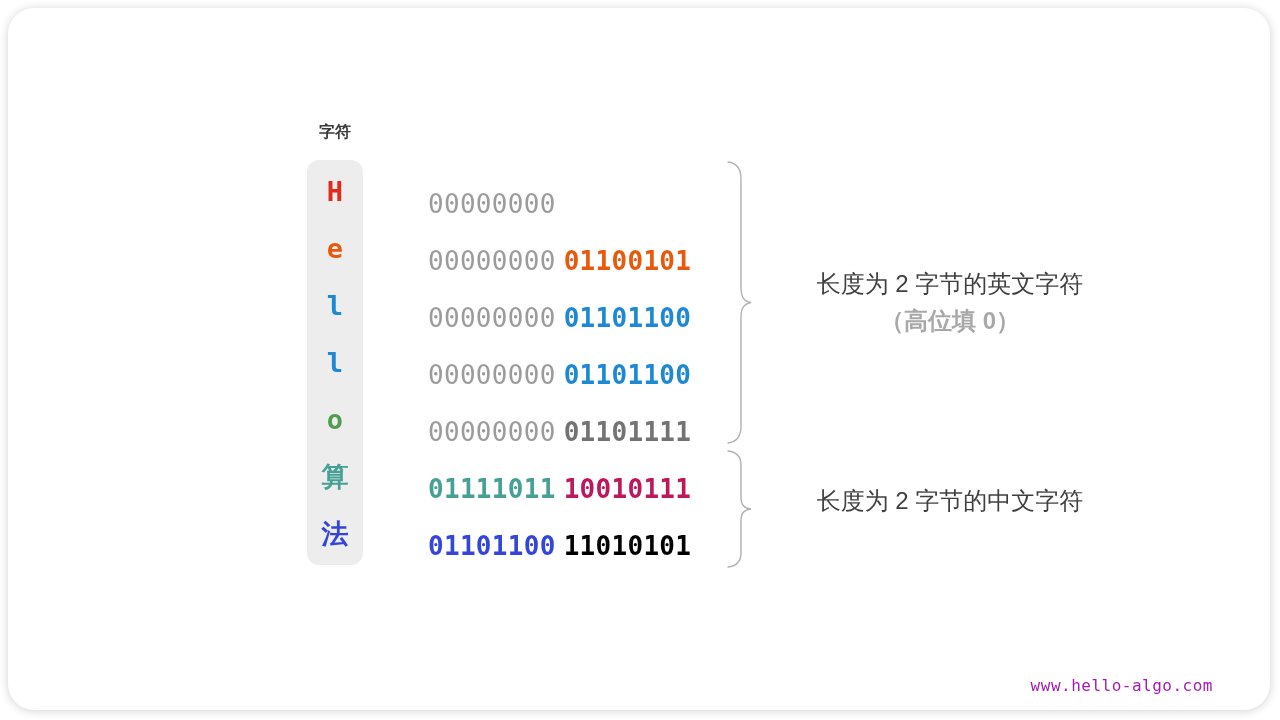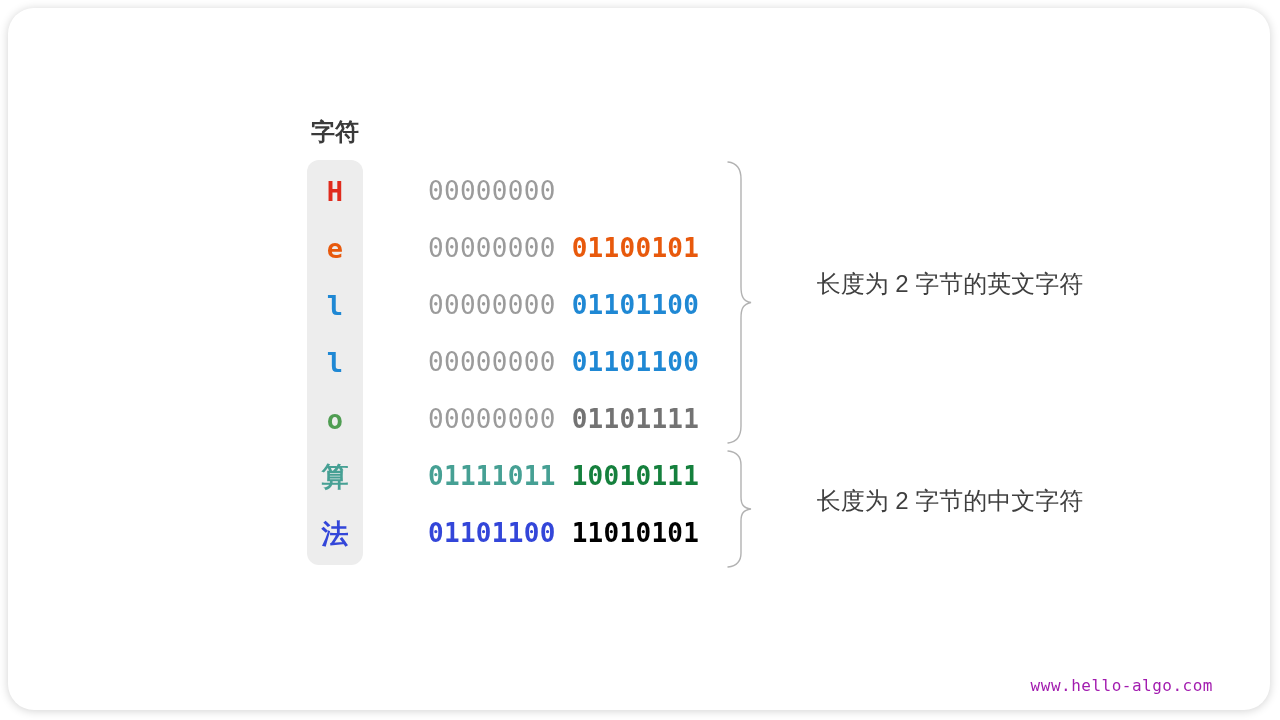--- a/index.html
+++ b/index.html
@@ -23,21 +23,21 @@
     box-shadow: 0 1px 10px rgba(0,0,0,0.18);
   }
   .col-header {
     position: absolute;
     top: 116px;
     height: 32px;
     line-height: 32px;
     text-align: center;
     font-weight: bold;
     color: #3a3a3a;
-    font-size: 24px;
+    font-size: 16px;
   }
   .char-h { left: 307px; width: 56px; }
   .uni-h  {
     left: 428px; width: 257px;
     font-family: "DejaVu Sans Mono", monospace;
   }
   .char-col {
     position: absolute;
     left: 307px; top: 160px;
     width: 56px; height: 405px;
@@ -56,22 +56,22 @@
     font-weight: bold;
     font-size: 27px;
   }
   .bin-col {
     position: absolute;
     left: 428px; top: 162px;
   }
   .bin-row {
     height: 57px;
     display: flex;
-    align-items: center;
-    gap: 16px;
+    align-items: flex-end;
+    gap: 8px;
   }
   .byte {
     font-family: "DejaVu Sans Mono", monospace;
     font-size: 26px;
     font-weight: bold;
     letter-spacing: 0.3px;
     white-space: pre;
   }
   .byte.plain { font-weight: normal; }
   .braces {
@@ -136,34 +136,35 @@
     <div class="bin-row">
       <span class="byte plain" style="color: rgb(155, 155, 155);">00000000</span>
       <span class="byte" style="color: rgb(31, 136, 212);">01101100</span>
     </div>
     <div class="bin-row">
       <span class="byte plain" style="color: rgb(155, 155, 155);">00000000</span>
       <span class="byte" style="color: #737373;">01101111</span>
     </div>
     <div class="bin-row">
       <span class="byte" style="color: rgb(70, 160, 148);">01111011</span>
-      <span class="byte" style="color: #15803d;">10010111</span>
+      <span class="byte" style="color: #be185d;">10010111</span>
     </div>
     <div class="bin-row">
       <span class="byte" style="color: rgb(51, 70, 217);">01101100</span>
       <span class="byte" style="color: #000000;">11010101</span>
     </div>
   </div>
 
   <svg class="braces" viewBox="0 0 1280 720" xmlns="http://www.w3.org/2000/svg">
     <path d="M 728 162 C 737 163 741 169 741 179 L 741 287 C 741 296 743 301 751 302.5 C 743 304 741 309 741 318 L 741 426 C 741 436 737 442 728 443" fill="none" stroke="#b2b2b2" stroke-width="1.4" stroke-linecap="round"></path>
     <path d="M 728 451 C 737 452 741 457 741 465 L 741 497 C 741 504 743 508 751 509 C 743 510 741 514 741 521 L 741 553 C 741 561 737 566 728 567" fill="none" stroke="#b2b2b2" stroke-width="1.4" stroke-linecap="round"></path>
   </svg>
 
   <div class="ann ann-en">
     <div>长度为 2 字节的英文字符</div>
+    <div class="dim">（高位填 0）</div>
   </div>
   <div class="ann ann-zh">
     <div>长度为 2 字节的中文字符</div>
   </div>
 
   <div class="watermark">www.hello-algo.com</div>
 </div>
 
 </body></html>

